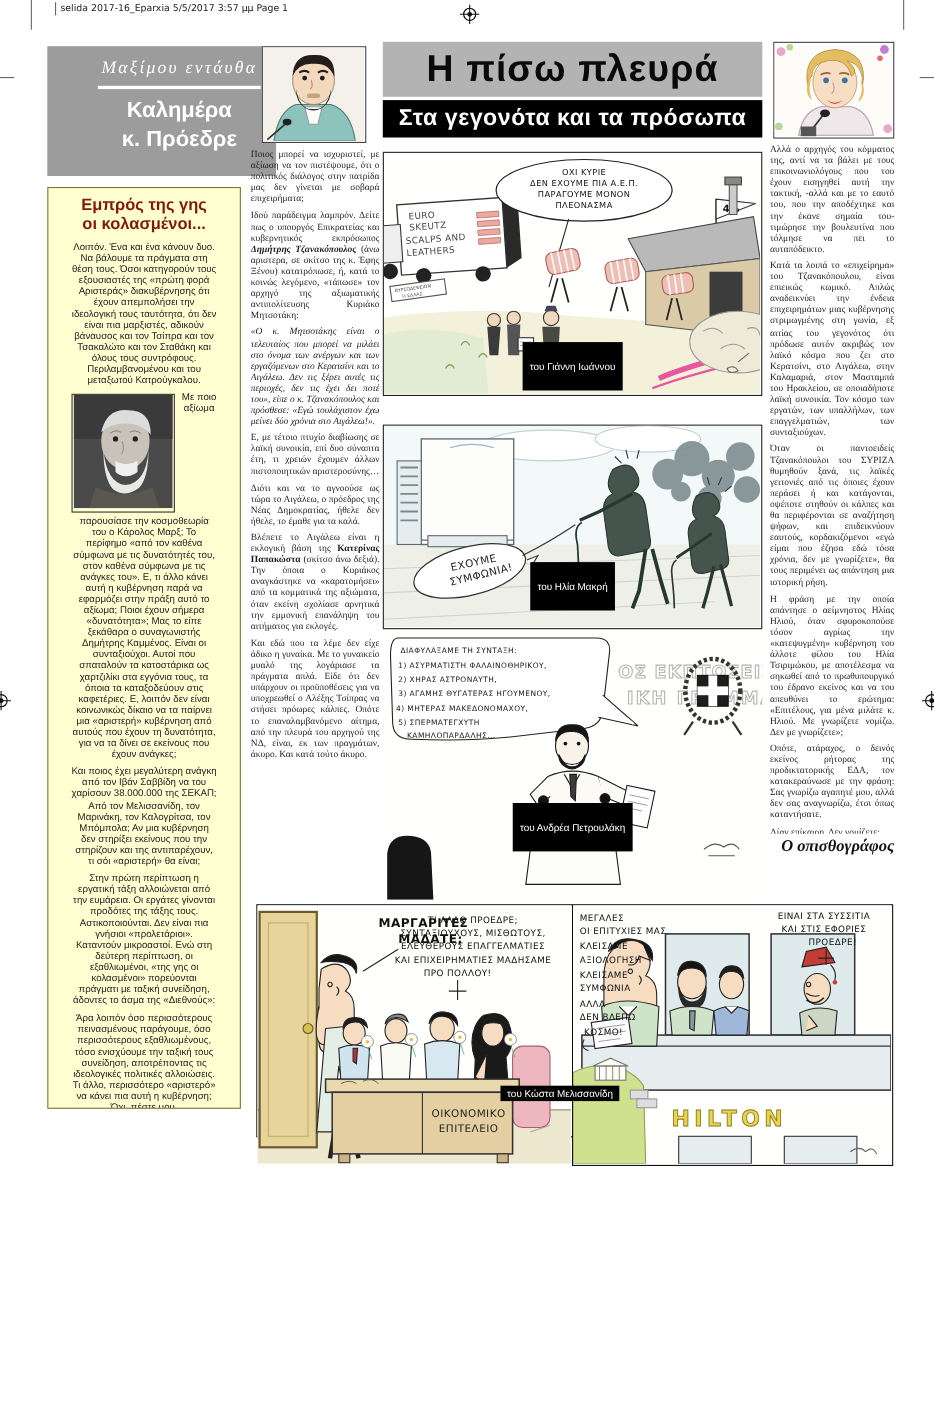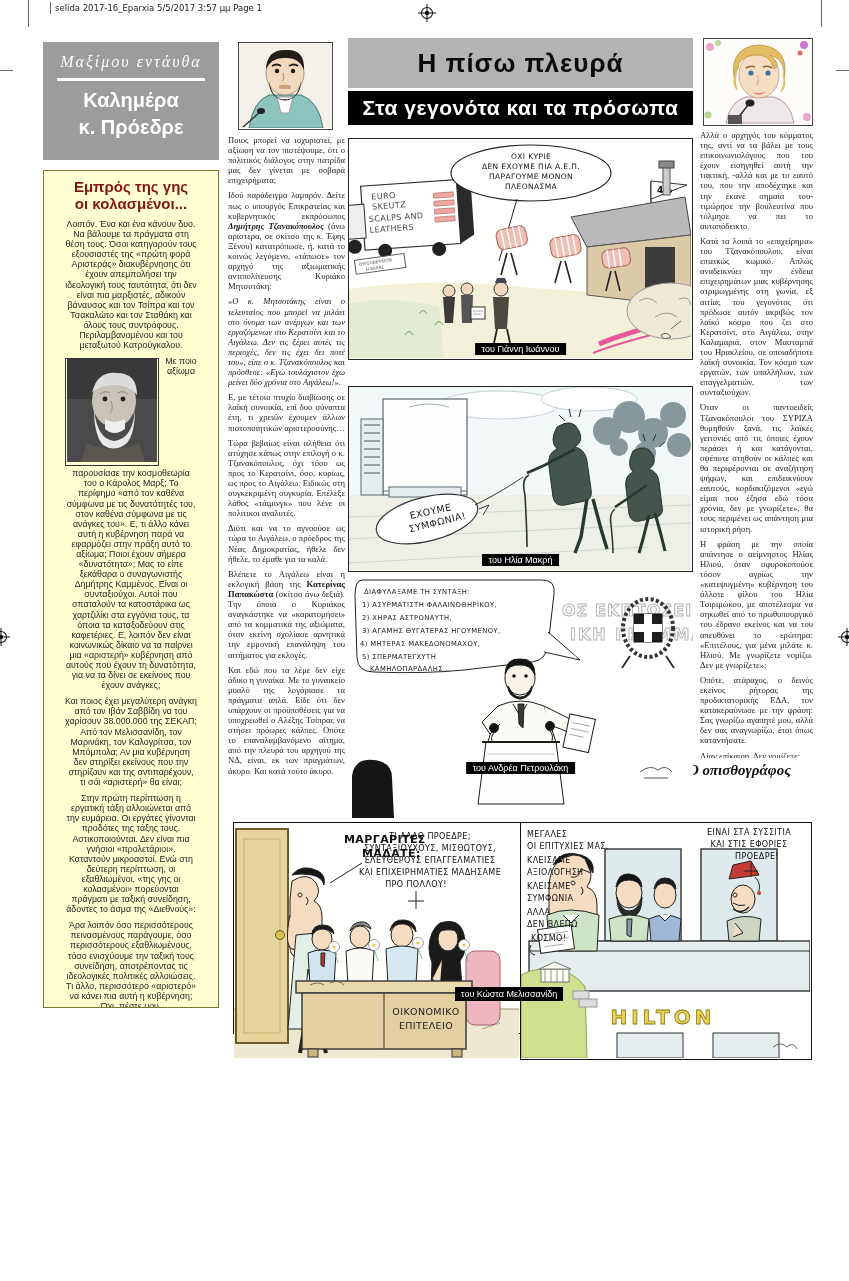--- a/index.html
+++ b/index.html
@@ -4,57 +4,57 @@
 <style>
   html,body{margin:0;padding:0;background:#e8e8e8;}
   .page{position:relative;width:849px;height:1281px;background:#ffffff;overflow:hidden;
         font-family:"Liberation Sans",sans-serif;}
   
   .print-header{position:absolute;left:55px;top:3px;font:8.5px "DejaVu Sans",sans-serif;color:#222;}
   .cropv{position:absolute;width:1px;background:#666;}
   .croph{position:absolute;height:1px;background:#666;}
   .regmark{position:absolute;}
   
-  .masthead{position:absolute;left:43px;top:42px;width:176px;height:118px;background:#9c9c9c;text-align:center;}
+  .masthead{position:absolute;left:43px;top:42px;width:176px;height:118px;background:#9c9c9c;text-align:center;padding-left:32px;}
   .kicker{margin-top:11px;font:italic 16px "Liberation Serif",serif;color:#fff;letter-spacing:2px;}
   .mast-rule{width:148px;height:3px;background:#fff;margin:7px auto 6px;}
   .mast-title{font-weight:bold;font-size:20px;line-height:27px;color:#fff;}
   
   .yellowbox{position:absolute;left:43px;top:170px;width:176px;height:838px;background:#ffffd2;
              border:1px solid #77772e;box-sizing:border-box;padding:6px 21px;overflow:hidden;
              font:8.8px/10.1px "Liberation Sans",sans-serif;color:#222;text-align:center;}
   .yellowbox h2{margin:2px 0 7px;font-size:15px;line-height:16.5px;color:#801810;font-weight:bold;}
   .yellowbox p{margin:0 0 6px;}
   .poem{font-style:italic;margin:0 0 6px;}
   .yb-photo{float:left;width:92px;height:106px;margin:2px 6px 2px 0;border:1px solid #333;}
   
   .colmid{position:absolute;left:228px;top:135px;width:117px;height:684px;overflow:hidden;
           font:8.6px/10.1px "Liberation Serif",serif;color:#1b1b1b;text-align:justify;}
   .colmid p,.colright p{margin:0 0 5px;font-family:Liberation Serif, serif;}
   .quote{font-style:italic;}
   .bi{font-weight:bold;font-style:italic;}
   .bname{font-weight:bold;}
   .colright{position:absolute;left:700px;top:130px;width:113px;height:628px;overflow:hidden;
             font:8.6px/10.1px "Liberation Serif",serif;color:#1b1b1b;text-align:justify;}
-  .signoff{position:absolute;left:688px;top:762px;width:125px;text-align:left;
+  .signoff{position:absolute;left:688px;top:762px;width:125px;text-align:right;
            font:bold italic 15px "Liberation Serif",serif;color:#111;}
   
   .portrait{position:absolute;border:1.5px solid #444;box-sizing:border-box;background:#fff;}
   
   .hdr-gray{position:absolute;left:348px;top:38px;width:345px;height:50px;background:#b3b3b3;
             display:flex;align-items:center;justify-content:center;}
-  .hdr-gray span{font-weight:bold;font-size:26px;letter-spacing:1px;color:#0a0a0a;text-align:center;}
+  .hdr-gray span{font-weight:bold;font-size:34px;letter-spacing:1px;color:#0a0a0a;text-align:center;}
   .hdr-black{position:absolute;left:348px;top:91px;width:345px;height:34px;background:#000;
              display:flex;align-items:center;justify-content:center;}
   .hdr-black span{font-weight:bold;font-size:21px;color:#fff;letter-spacing:.5px;}
   
   .cartoon{position:absolute;background:#fffffd;}
   .framed{border:1.5px solid #222;box-sizing:border-box;}
   .credit{position:absolute;left:50%;transform:translateX(-50%);background:#000;color:#fff;
-          font:9px/12px "Liberation Sans",sans-serif;padding:0 7px;white-space:nowrap;}
+          font:9px/12px "Liberation Sans",sans-serif;padding:16px 7px;white-space:nowrap;}
   
   .panel{position:absolute;background:#fff;border:1.5px solid #111;box-sizing:border-box;}
   .strip-credit{position:absolute;left:455px;top:987px;background:#000;color:#fff;
                 font:9px/12px "Liberation Sans",sans-serif;padding:1px 6px;white-space:nowrap;}
   svg text{font-family:"DejaVu Sans",sans-serif;}
   .hand{letter-spacing:.4px;}
 </style>
 </head>
 <body>
 
@@ -139,21 +139,20 @@
       <path d="M4,84 L20,70" stroke="#333" stroke-width="1.5"></path>
       <ellipse cx="22" cy="68" rx="4" ry="3" fill="#222"></ellipse>
     </svg>
   </div>
 
   <div class="colmid">
     <p>Ποιος μπορεί να ισχυριστεί, με αξίωση να τον πιστέψουμε, ότι ο πολιτικός διάλογος στην πατρίδα μας δεν γίνεται με σοβαρά επιχειρήματα;</p>
     <p><span>Ιδού παράδειγμα λαμπρόν. Δείτε πως ο υπουργός Επικρατείας και κυβερνητικός εκπρόσωπος </span><span class="bi">Δημήτρης Τζανακόπουλος</span><span> (άνω αριστερα, σε σκίτσο της κ. Έφης Ξένου) κατατρόπωσε, ή, κατά το κοινώς λεγόμενο, «τάπωσε» τον αρχηγό της αξιωματικής αντιπολίτευσης Κυριάκο Μητσοτάκη:</span></p>
     <p class="quote">«Ο κ. Μητσοτάκης είναι ο τελευταίος που μπορεί να μιλάει στο όνομα των ανέργων και των εργαζόμενων στο Κερατσίνι και το Αιγάλεω. Δεν τις ξέρει αυτές τις περιοχές, δεν τις έχει δει ποτέ του», είπε ο κ. Τζανακόπουλος και πρόσθεσε: «Εγώ τουλάχιστον έχω μείνει δύο χρόνια στο Αιγάλεω!».</p>
     <p>Ε, με τέτοιο πτυχίο διαβίωσης σε λαϊκή συνοικία, επί δυο σύναπτα έτη, τι χρειών έχουμεν άλλων πιστοποιητικών αριστεροσύνης…</p>
-    <p>Τώρα βεβαίως είναι αλήθεια ότι ατύχησε κάπως στην επιλογή ο κ. Τζανακόπουλος, όχι τόσο ως προς το Κερατσίνι, όσο, κυρίως, ως προς το Αιγάλεω. Ειδικώς στη συγκεκριμένη συγκυρία. Επέλεξε λάθος «τάιμινγκ» που λένε οι πολιτικοι αναλυτές.</p>
     <p>Διότι και να το αγνοούσε ως τώρα το Αιγάλεω, ο πρόεδρος της Νέας Δημοκρατίας, ήθελε δεν ήθελε, το έμαθε για τα καλά.</p>
     <p><span>Βλέπετε το Αιγάλεω είναι η εκλογική βάση της </span><span class="bname">Κατερίνας Παπακώστα</span><span> (σκίτσο άνω δεξιά). Την όποια ο Κυριάκος αναγκάστηκε να «καρατομήσει» από τα κομματικά της αξιώματα, όταν εκείνη σχολίασε αρνητικά την εμμονική επανάληψη του αιτήματος για εκλογές.</span></p>
     <p>Και εδώ που τα λέμε δεν είχε άδικο η γυναίκα. Με το γυναικείο μυαλό της λογάριασε τα πράγματα απλά. Είδε ότι δεν υπάρχουν οι προϋποθέσεις για να υποχρεωθεί ο Αλέξης Τσίπρας να στήσει πρόωρες κάλπες. Οπότε το επαναλαμβανόμενο αίτημα, από την πλευρά του αρχηγού της ΝΔ, είναι, εκ των πραγμάτων, άκυρο. Και κατά τούτο άκυρο.</p>
   </div>
 
   <div class="hdr-gray">
       <span>Η πίσω πλευρά</span>
     </div>
   <div class="hdr-black">
       <span>Στα γεγονότα και τα πρόσωπα</span>
@@ -324,21 +323,21 @@
       <path d="M296,54 l-2,-7 M304,54 l3,-7 M310,60 l6,-5" stroke="#263830" fill="none"></path>
 
       <g transform="rotate(-14 78 132)">
         <ellipse cx="78" cy="132" rx="52" ry="22" fill="#fff" stroke="#333" stroke-width="1.1"></ellipse>
         <text x="62" y="128" font-size="9.5" fill="#222" class="hand" transform="rotate(2 62 128)">ΕΧΟΥΜΕ</text>
         <text x="58" y="141" font-size="9.5" fill="#222" class="hand">ΣΥΜΦΩΝΙΑ!</text>
       </g>
       <path d="M126,118 C150,106 162,98 174,90" stroke="#333" fill="none"></path>
       <path d="M130,122 l10,-4 l-6,10" fill="#fff" stroke="#333"></path>
     </svg>
-    <div class="credit" style="bottom:5px;">του Ηλία Μακρή</div>
+    <div class="credit" style="bottom:16px;">του Ηλία Μακρή</div>
   </div>
 
   <div class="cartoon" style="left:348px;top:576px;width:345px;height:242px;">
     <svg width="345" height="242" viewBox="0 0 345 242">
       <text x="214" y="40" font-size="16" font-weight="bold" fill="none" stroke="#b5b5b5" stroke-width="1" letter-spacing="1">ΟΣ ΕΚΠΤΩΣΕΙΣ</text>
       <text x="222" y="64" font-size="16" font-weight="bold" fill="none" stroke="#b5b5b5" stroke-width="1" letter-spacing="2">ΙΚΗ ΓΡΑΜΜΑ</text>
 
       <path d="M14,4 h180 q14,0 12,14 l-6,52 q-2,14 -16,16 l-68,8 q-40,4 -90,2 q-16,0 -17,-14 l-2,-62 q0,-16 7,-16 Z" fill="#fff" stroke="#222" stroke-width="1"></path>
       <path d="M200,56 L232,84 L196,76" fill="#fff" stroke="#222"></path>
       <path d="M197,58 L228,82" stroke="#fff" stroke-width="2"></path>

